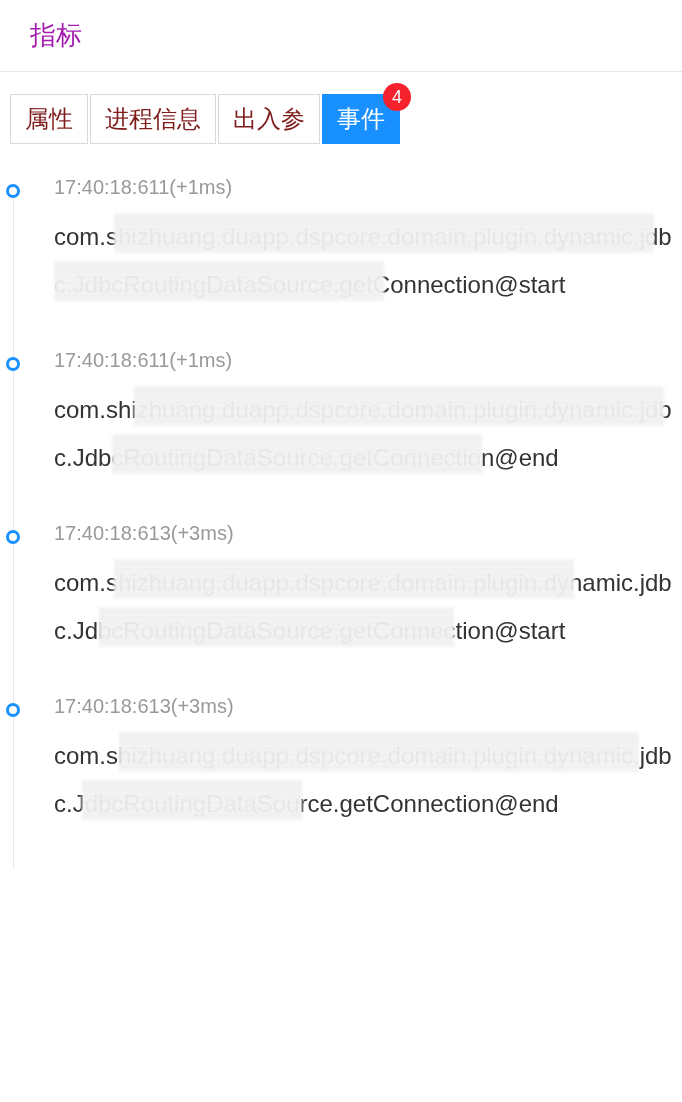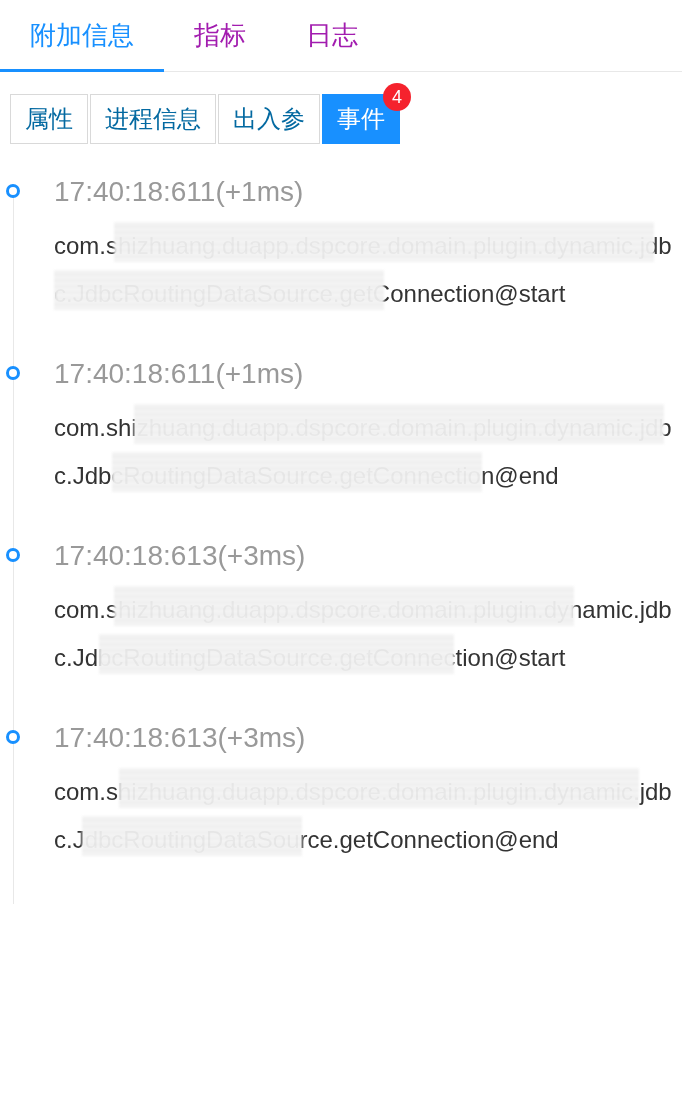--- a/index.html
+++ b/index.html
@@ -40,21 +40,21 @@
       display: flex;
       padding: 22px 10px 12px 10px;
       gap: 2px;
       align-items: center;
     }
     .filter-btn {
       padding: 8px 14px;
       font-size: 24px;
       border: 1px solid #d9d9d9;
       background: #fff;
-      color: #0369a1;
+      color: #7f1d1d;
       cursor: pointer;
       white-space: nowrap;
     }
     .filter-btn.active {
       background: #1890ff;
       border-color: #1890ff;
       color: #fff;
       position: relative;
     }
     .badge {
@@ -94,21 +94,21 @@
       left: -18px;
       top: 8px;
       width: 14px;
       height: 14px;
       border: 3px solid #1890ff;
       border-radius: 50%;
       background: #fff;
       z-index: 2;
     }
     .event-time {
-      font-size: 28px;
+      font-size: 20px;
       color: #999;
       margin-bottom: 14px;
     }
     .event-text {
       font-size: 24px;
       color: #333;
       line-height: 2.0;
       word-break: break-all;
       position: relative;
     }
@@ -131,23 +131,21 @@
     .blur3 { left: 60px; top: 0px; width: 460px; height: 40px; }
     .blur3b { left: 45px; top: 48px; width: 355px; height: 40px; }
 
     .blur4 { left: 65px; top: 0px; width: 520px; height: 40px; }
     .blur4b { left: 28px; top: 48px; width: 220px; height: 40px; }
   </style>
 </head>
 <body>
 
 <div class="top-tabs">
-  <div class="top-tab active">附加信息</div>
   <div class="top-tab">指标</div>
-  <div class="top-tab">日志</div>
 </div>
 
 <div class="filter-bar">
   <button class="filter-btn">属性</button>
   <button class="filter-btn">进程信息</button>
   <button class="filter-btn">出入参</button>
   <button class="filter-btn active">
     <span>事件</span>
     <span class="badge">4</span>
   </button>

